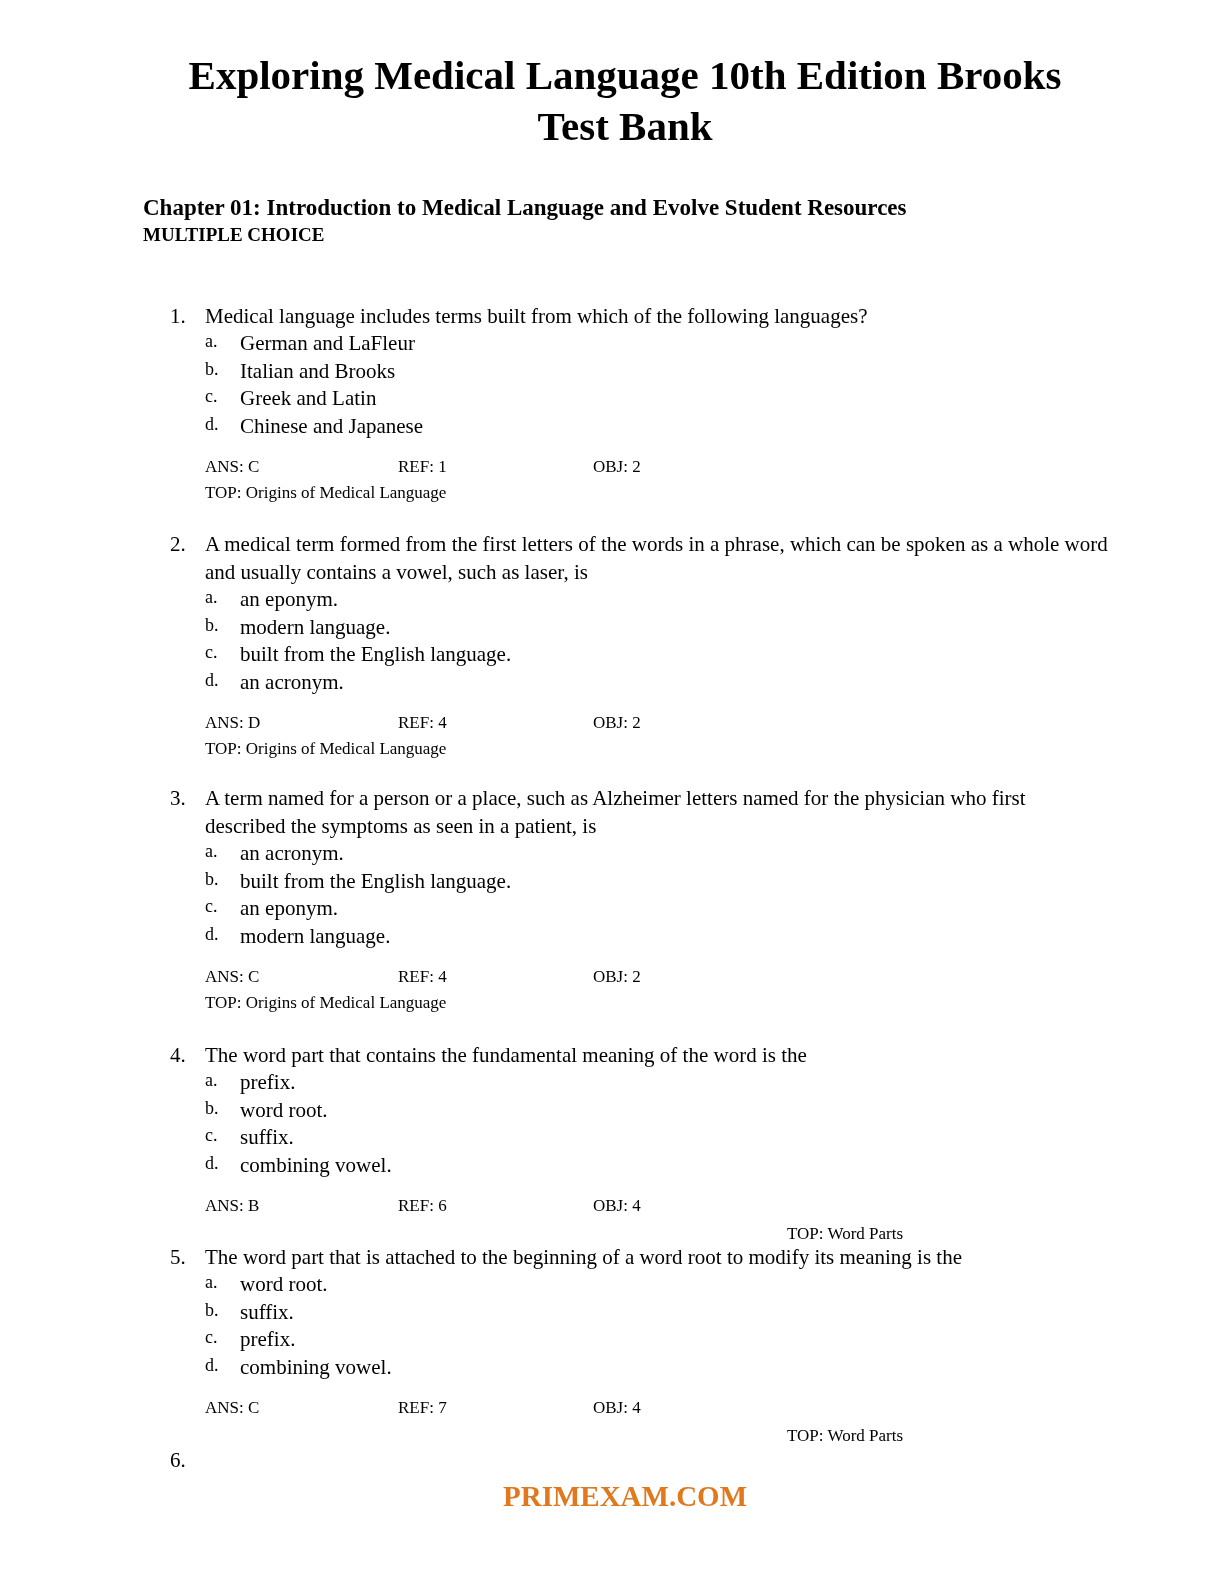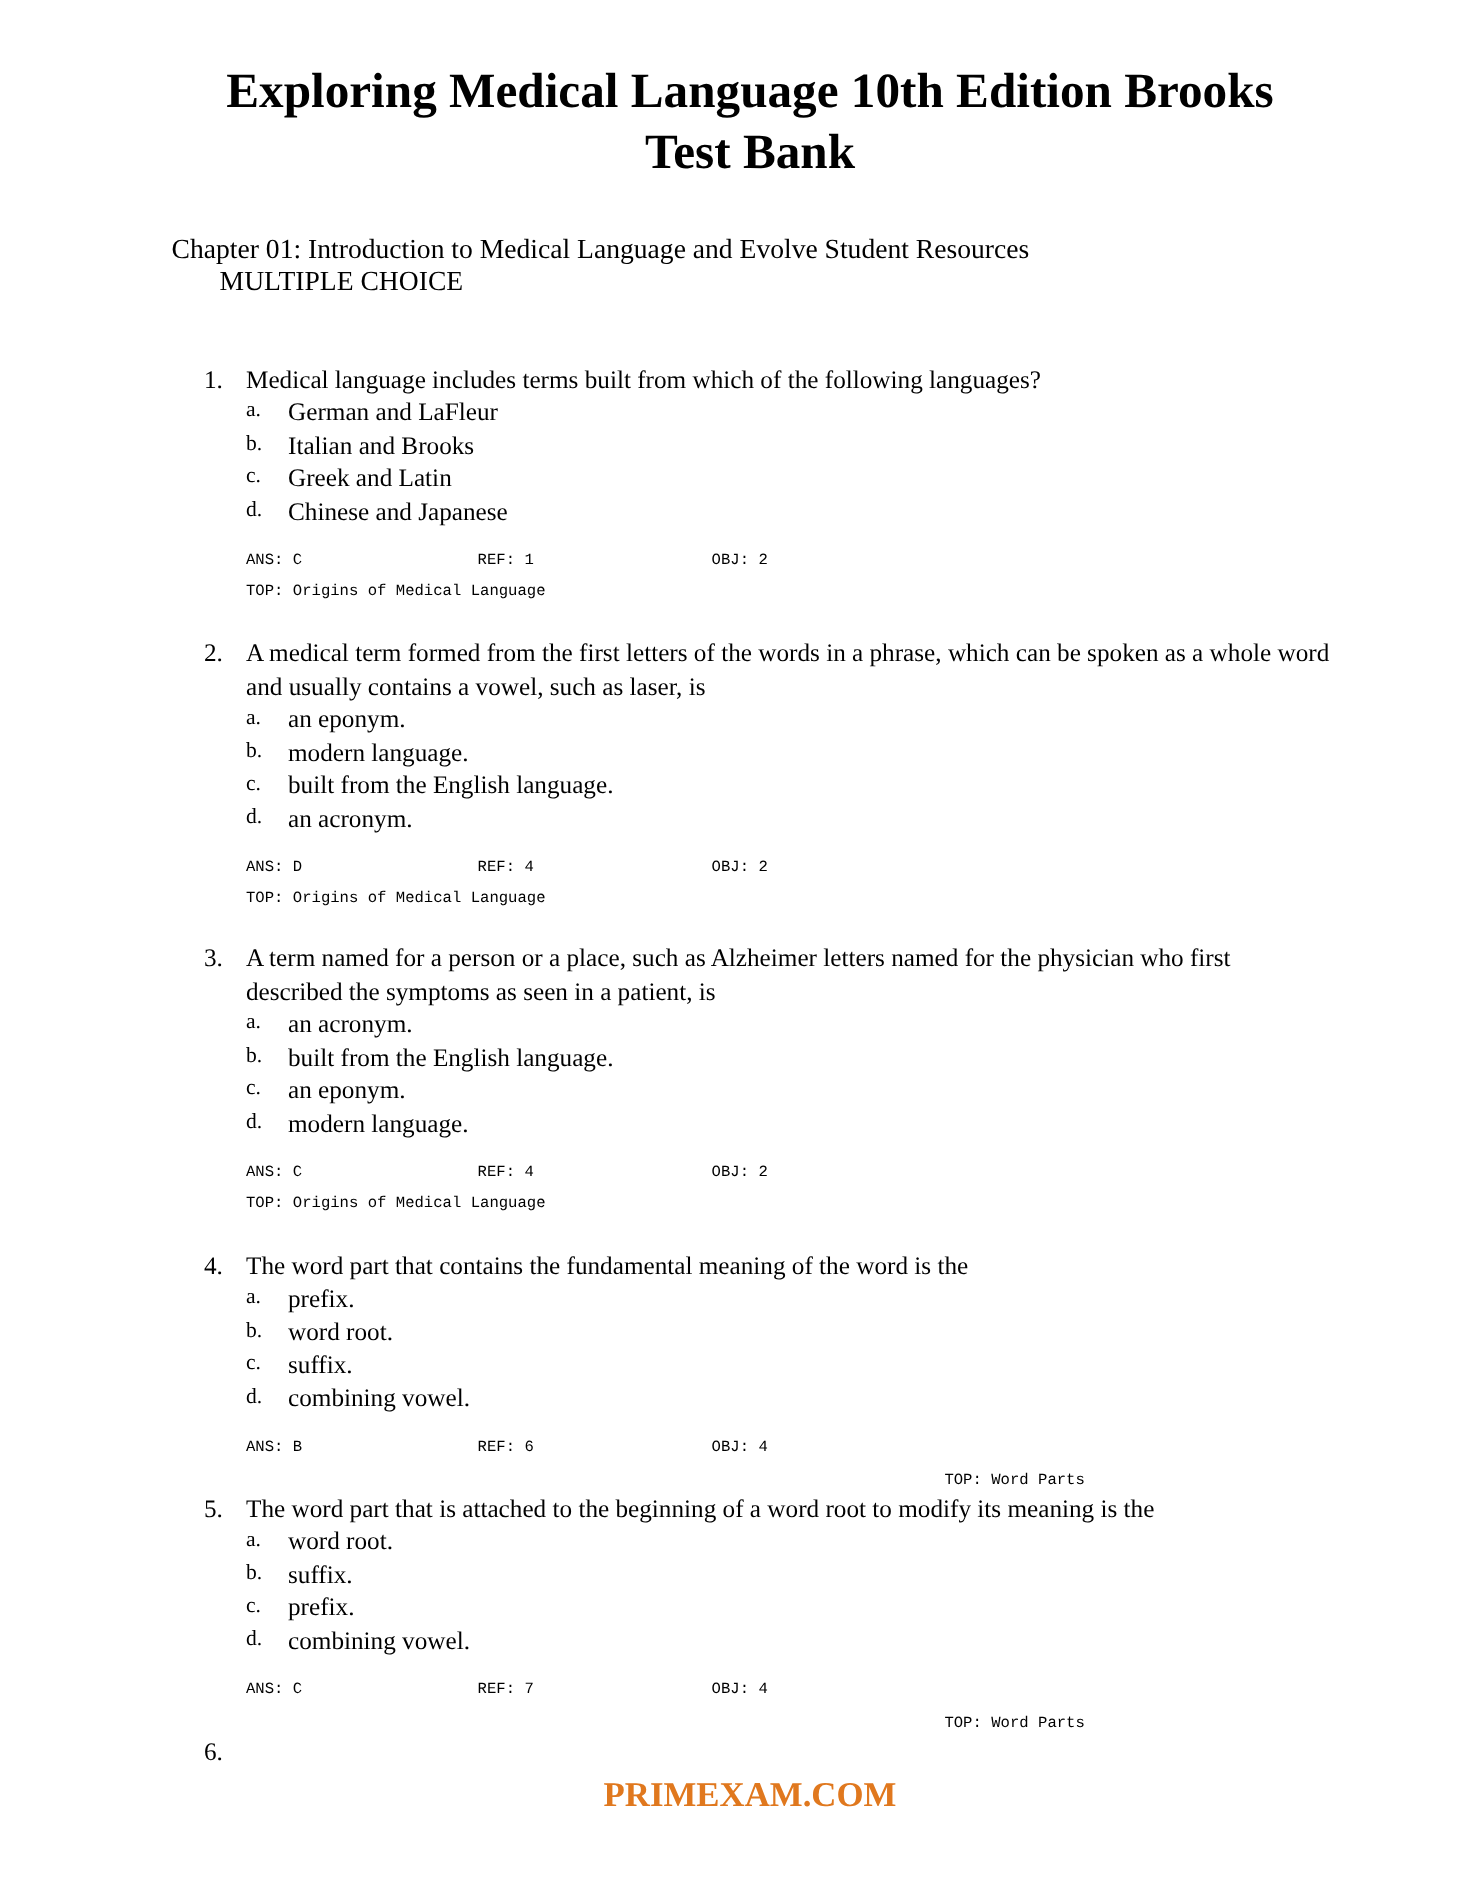--- a/index.html
+++ b/index.html
@@ -24,31 +24,30 @@
       font-weight: bold;
       font-size: 41px;
       line-height: 51px;
     }
     .header-block {
       position: absolute;
       left: 143px;
       top: 193px;
     }
     .chapter-line {
-      font-weight: normal;
+      font-weight: bold;
       font-size: 23px;
       line-height: 30px;
       white-space: nowrap;
     }
     .section-label {
-      font-weight: normal;
-      font-size: 23px;
+      font-weight: bold;
+      font-size: 19px;
       line-height: 24px;
       white-space: nowrap;
-      margin-left: 40px;
     }
     .question {
       position: absolute;
       left: 170px;
       width: 940px;
       font-size: 21px;
     }
     .q-stem {
       position: relative;
       padding-left: 35px;
@@ -73,25 +72,24 @@
     .choice-letter {
       position: absolute;
       left: 35px;
       top: -2px;
       font-size: 18px;
     }
     .meta {
       position: relative;
       margin-top: 14px;
       padding-left: 35px;
-      font-size: 13px;
+      font-size: 17px;
       line-height: 26px;
       height: 26px;
       white-space: nowrap;
-      font-family: Liberation Mono, monospace;
     }
     .meta span {
       position: absolute;
       top: 0;
     }
     .meta .ans { left: 35px; }
     .meta .ref { left: 228px; }
     .meta .obj { left: 423px; }
     .meta .top-inline { left: 617px; margin-top: 28px; }
     .footer-brand {

